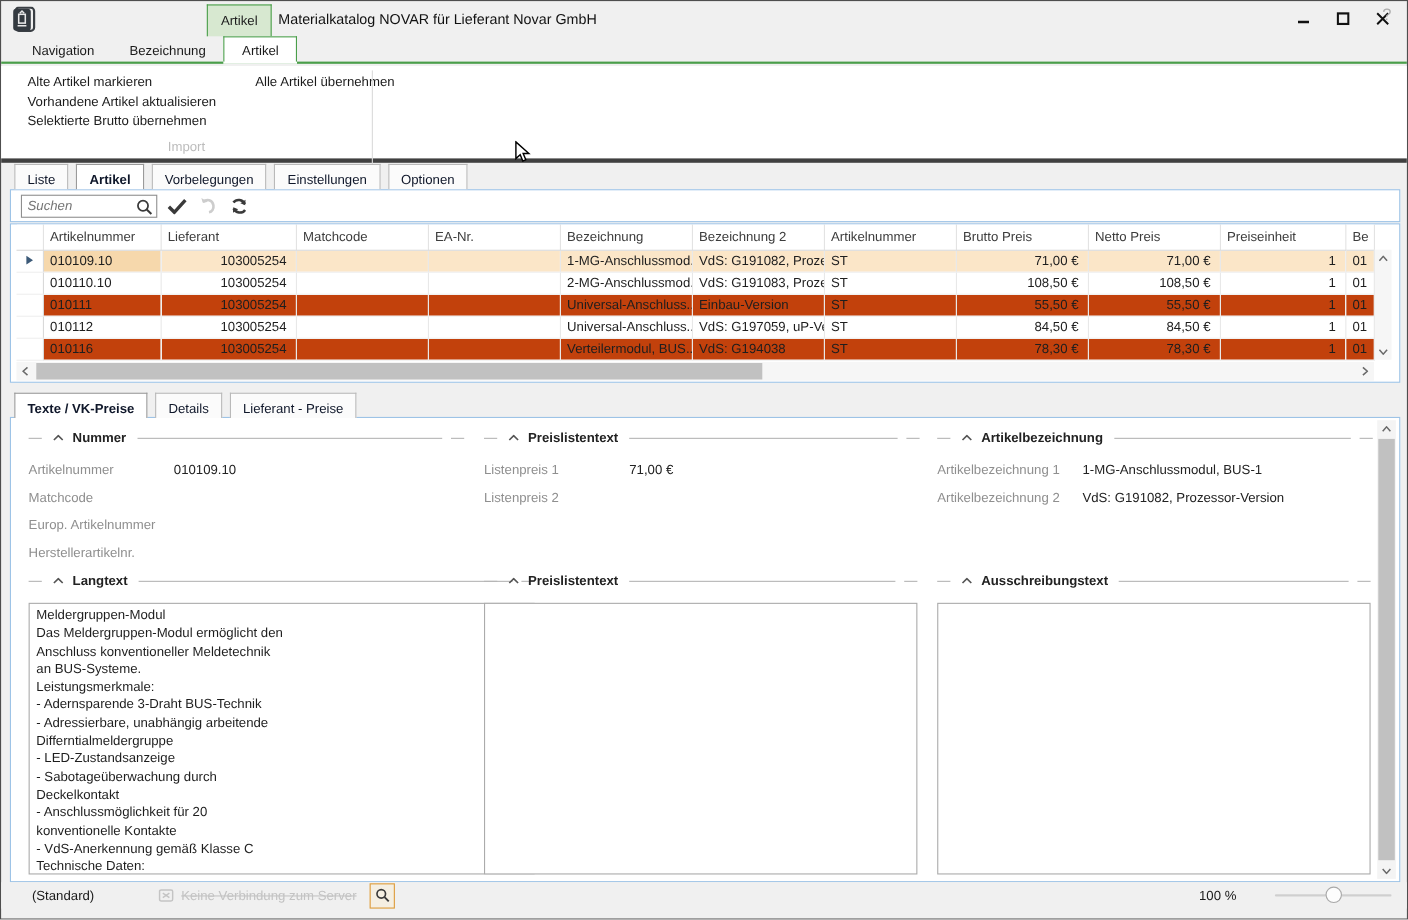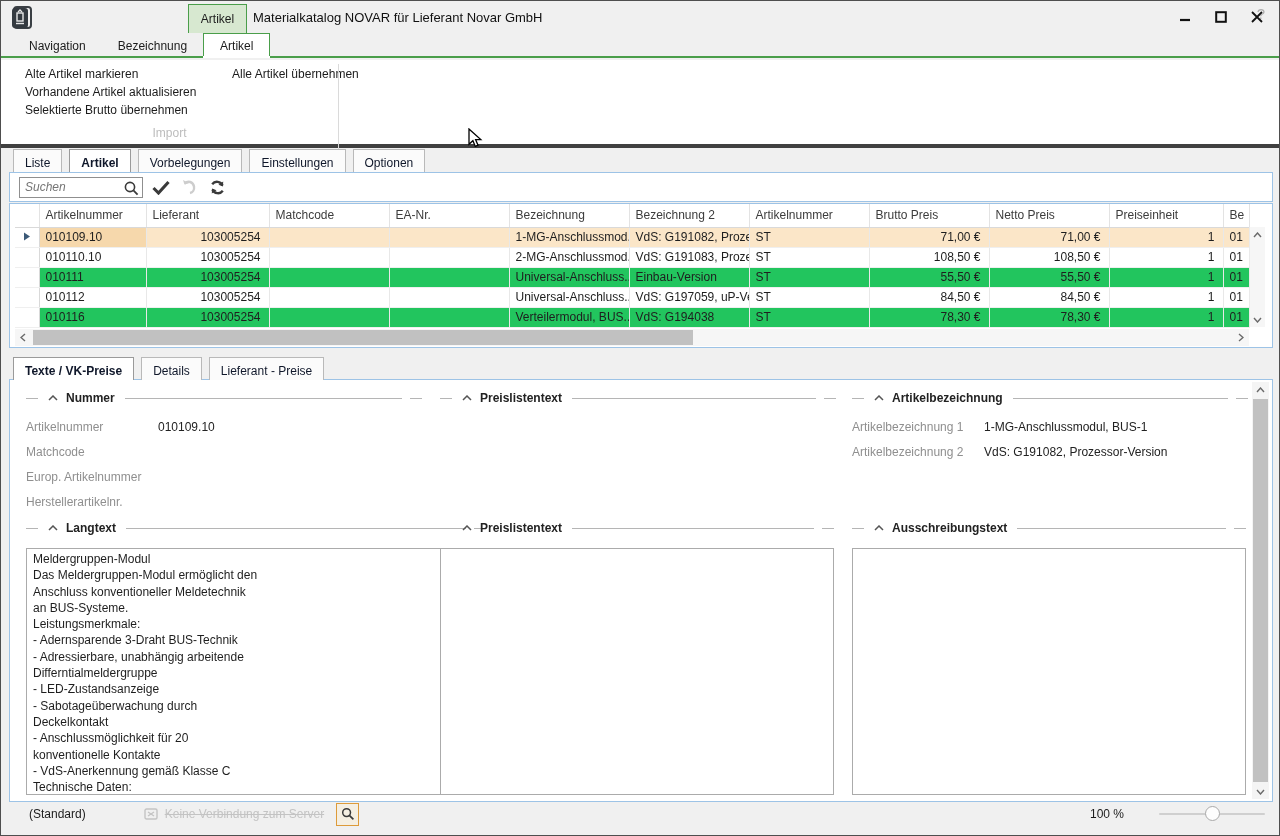--- a/index.html
+++ b/index.html
@@ -73,21 +73,21 @@
   table.grid th {
     height:23px; font-weight:normal; text-align:left; color:#3c3c3c;
     border-right:1px solid #e3e3e3; border-bottom:1px solid #d9d9d9; padding:0 4px 0 6px;
     overflow:hidden; white-space:nowrap; background:#fff;
   }
   table.grid td {
     height:20px; border-right:1px solid #e8e8e8; border-bottom:1px solid #efefef;
     padding:0 4px 0 6px; overflow:hidden; white-space:nowrap; color:#1e1e1e;
   }
   table.grid td.num, table.grid th.num { text-align:right; padding-right:8px; }
-  table.grid tr.stripe td { background:#22c55e; }
+  table.grid tr.stripe td { background:#c2410c; }
   table.grid tr.selected td { background:#fbe6c8; }
   table.grid tr.selected td.keycell { background:#f6d8ac; }
   table.grid td.selcol { background:#fff !important; border-right:1px solid #d9d9d9; padding:0; text-align:center; }
   
   .vscroll, .hscroll { background:#f6f6f6; }
   .grid-vscroll { position:absolute; left:1239px; top:23px; width:16px; height:100px; border-left:1px solid #eaeaea; }
   .scroll-arrow { position:absolute; left:0; width:100%; height:15px; display:flex; align-items:center; justify-content:center; }
   .grid-hscroll { position:absolute; left:5px; bottom:1px; width:1234px; height:17px; background:#f6f6f6; }
   .h-arrow { position:absolute; top:0; width:16px; height:17px; display:flex; align-items:center; justify-content:center; }
   .h-thumb { position:absolute; left:18px; top:1px; width:660px; height:15px; background:#c1c1c1; }
@@ -419,20 +419,30 @@
         <span class="dash"></span>
         <span class="chev">
           <svg width="10" height="6" viewBox="0 0 10 6">
               <path d="M1 5 L5 1 L9 5" fill="none" stroke="#555" stroke-width="1.5"></path>
             </svg>
         </span>
         <span class="ttl">Preislistentext</span>
         <span class="rule"></span>
           <span class="dash2"></span>
       </div>
+      <div class="fields">
+        <div class="field">
+            <span class="lbl">Listenpreis 1</span>
+            <span class="val">71,00 €</span>
+          </div>
+        <div class="field">
+            <span class="lbl">Listenpreis 2</span>
+            <span class="val"></span>
+          </div>
+      </div>
     </div>
 
     <div class="det-col c-c">
       <div class="sec-head">
         <span class="dash"></span>
         <span class="chev">
           <svg width="10" height="6" viewBox="0 0 10 6">
               <path d="M1 5 L5 1 L9 5" fill="none" stroke="#555" stroke-width="1.5"></path>
             </svg>
         </span>

